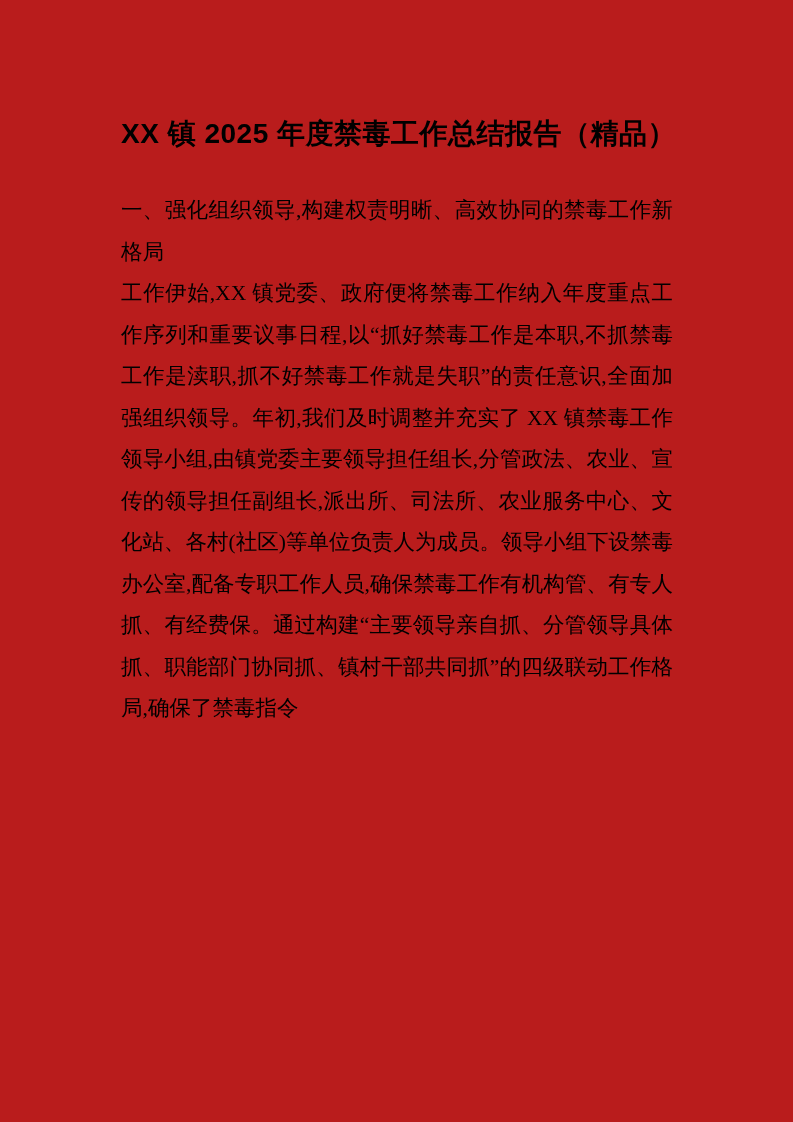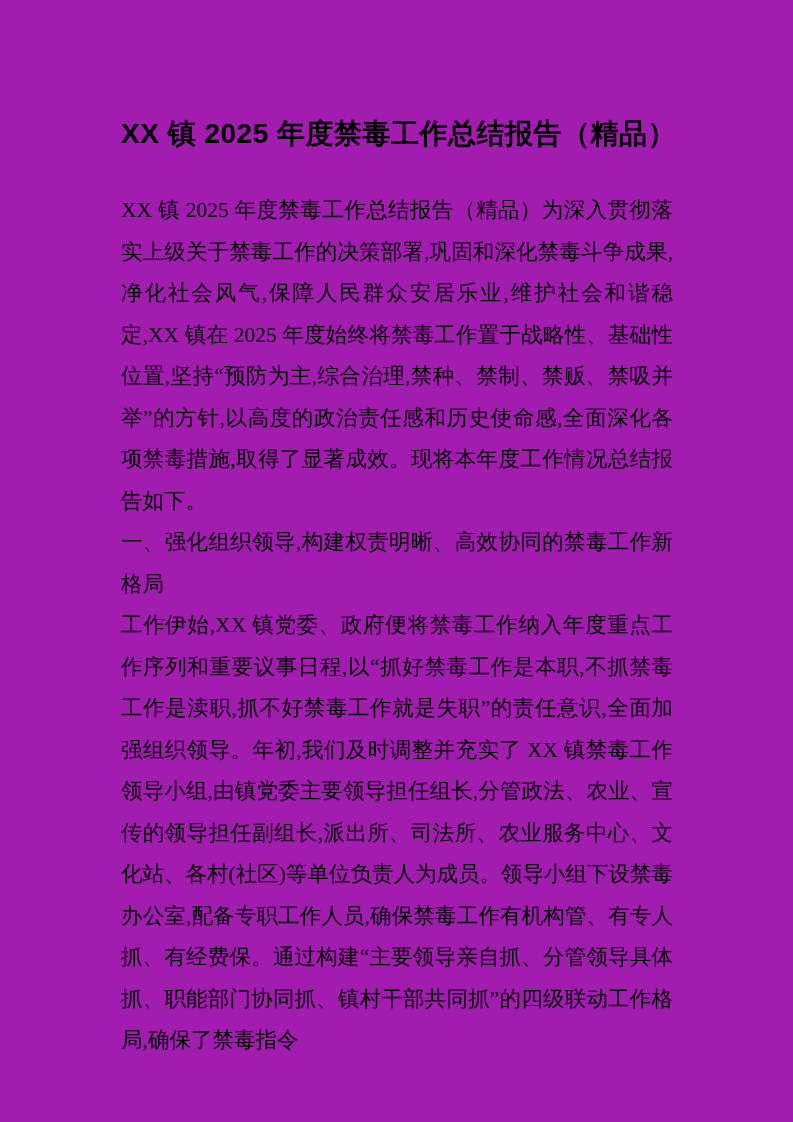--- a/index.html
+++ b/index.html
@@ -5,21 +5,21 @@
 <style>
   html, body {
     margin: 0;
     padding: 0;
     background: #ffffff;
   }
   .page {
     position: relative;
     width: 793px;
     height: 1122px;
-    background: #a21caf;
+    background: #b91c1c;
     overflow: hidden;
     box-sizing: border-box;
   }
   .content {
     position: absolute;
     left: 121px;
     top: 0;
     width: 552px;
   }
   .doc-title {
@@ -51,18 +51,17 @@
     font-weight: normal;
   }
 </style>
 </head>
 <body>
 
 <div class="page">
   <div class="content">
     <h1 class="doc-title">XX 镇 2025 年度禁毒工作总结报告（精品）</h1>
     <div class="doc-body">
-        <p class="block paragraph">XX 镇 2025 年度禁毒工作总结报告（精品）为深入贯彻落实上级关于禁毒工作的决策部署,巩固和深化禁毒斗争成果,净化社会风气,保障人民群众安居乐业,维护社会和谐稳定,XX 镇在 2025 年度始终将禁毒工作置于战略性、基础性位置,坚持“预防为主,综合治理,禁种、禁制、禁贩、禁吸并举”的方针,以高度的政治责任感和历史使命感,全面深化各项禁毒措施,取得了显著成效。现将本年度工作情况总结报告如下。</p>
         <p class="block heading">一、强化组织领导,构建权责明晰、高效协同的禁毒工作新格局</p>
         <p class="block paragraph">工作伊始,XX 镇党委、政府便将禁毒工作纳入年度重点工作序列和重要议事日程,以“抓好禁毒工作是本职,不抓禁毒工作是渎职,抓不好禁毒工作就是失职”的责任意识,全面加强组织领导。年初,我们及时调整并充实了 XX 镇禁毒工作领导小组,由镇党委主要领导担任组长,分管政法、农业、宣传的领导担任副组长,派出所、司法所、农业服务中心、文化站、各村(社区)等单位负责人为成员。领导小组下设禁毒办公室,配备专职工作人员,确保禁毒工作有机构管、有专人抓、有经费保。通过构建“主要领导亲自抓、分管领导具体抓、职能部门协同抓、镇村干部共同抓”的四级联动工作格局,确保了禁毒指令</p>
       </div>
   </div>
 </div>
 
 </body></html>

